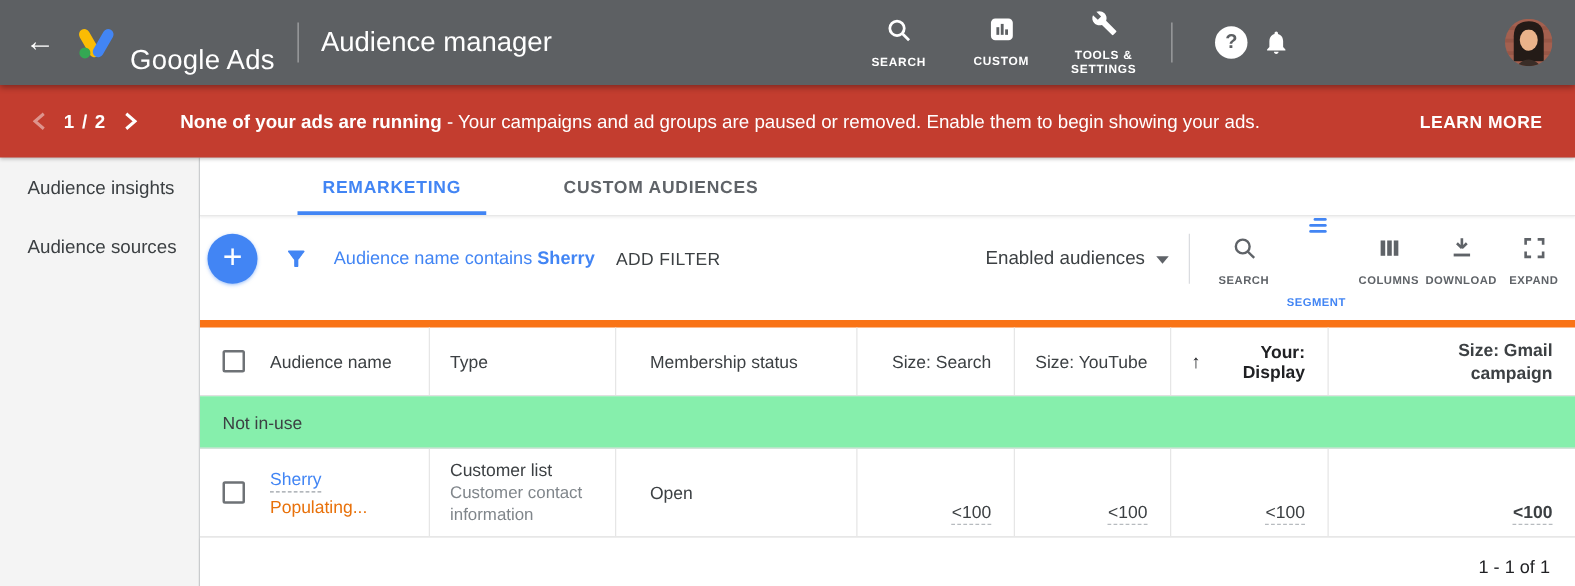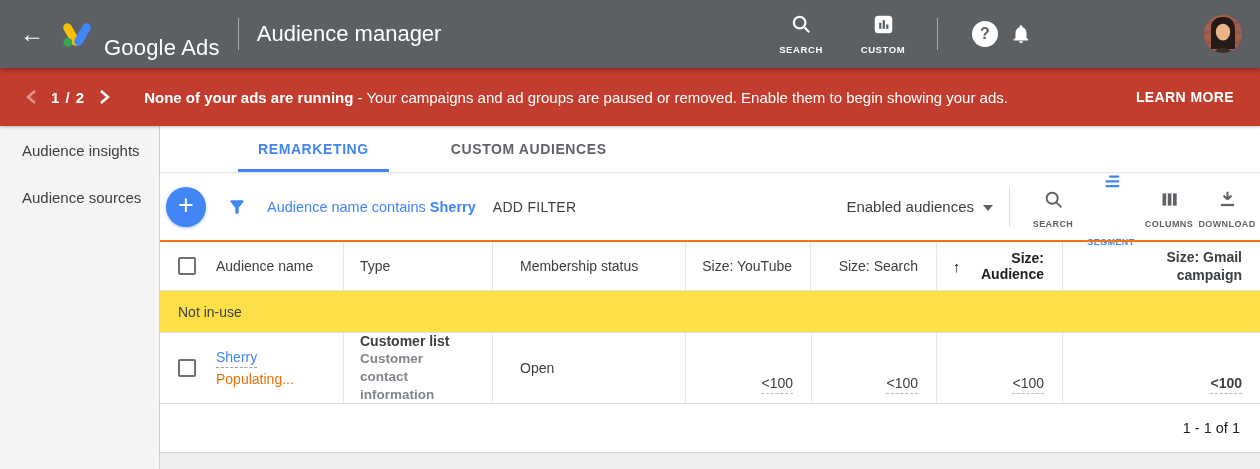--- a/index.html
+++ b/index.html
@@ -76,42 +76,42 @@
     cursor:pointer; white-space:nowrap;justify-content:flex-end; }
   .dd-caret { width:0; height:0; border-left:5px solid transparent; border-right:5px solid transparent;
     border-top:6px solid #5f6368; margin-top:2px; }
   .tbr-sep { width:1px; height:40px; background:#dadce0; margin:0 14px 0 16px; }
   .icon-btn { width:58px; display:flex; flex-direction:column; align-items:center; gap:5px;
     cursor:pointer; padding-top:4px; }
   .icon-btn .lbl { font-size:9px; font-weight:700; letter-spacing:.4px; color:#5f6368; }
   .icon-btn.active .lbl { color:#4285f4;margin-top:36px; }
 
   
-  .thead { height:51px; flex:none; display:flex; border-top:2px solid #f97316;
-    border-bottom:1px solid #e0e0e0; }
+  .thead { height:61px; flex:none; display:flex; border-top:6px solid #f97316;
+    border-bottom:1px solid #e0e0e0;margin-top:16px; }
   .trow  { height:71px; flex:none; display:flex; border-bottom:1px solid #e0e0e0; }
   .cell { display:flex; align-items:center; padding:0 16px; font-size:14px; color:#3c4043;
     border-right:1px solid #e6e6e6; overflow:hidden; }
   .cell:last-child { border-right:none; }
   .c1 { width:184px; flex:none; padding-left:18px; }
   .c2 { width:149px; flex:none; }
   .c3 { width:193px; flex:none; padding-left:27px; }
   .c4 { width:126px; flex:none; }
   .c5 { width:125px; flex:none; }
   .c6 { width:126px; flex:none; }
   .c7 { flex:1;font-weight:bold; }
   .num { justify-content:flex-end; text-align:right; padding-right:18px; }
   .hdr-label { cursor:pointer; }
   .hdr-bold { font-weight:700; color:#202124; }
   .sort-arrow { font-weight:700; color:#202124; margin-right:7px; font-size:15px; }
   .wrap2 { line-height:18px; }
   .checkbox { width:18px; height:18px; border:2px solid #6e7276; border-radius:2px;
     background:#fff; cursor:pointer; flex:none; }
   .name-label { margin-left:20px; cursor:pointer; }
-  .group-row { height:42px; flex:none; background:#fde047; border-bottom:1px solid #e0e0e0;
+  .group-row { height:42px; flex:none; background:#86efac; border-bottom:1px solid #e0e0e0;
     display:flex; align-items:center; padding-left:18px; font-size:14px; color:#3c4043; }
   .stack { margin-left:20px; display:flex; flex-direction:column; gap:3px; align-items:flex-start; }
   .link-dashed { color:#4285f4; font-size:14px; border-bottom:1px dashed #9aa0a6;
     padding-bottom:2px; cursor:pointer; }
   .populating { color:#e8710a; font-size:14px; }
   .type-title { font-size:14px; color:#3c4043; line-height:18px; }
   .type-sub { font-size:13.5px; color:#80868b; line-height:18px; }
   .dashed-val { border-bottom:1px dashed #b7bbbf; padding-bottom:2px; cursor:pointer;margin-top:32px; }
   .tfoot { height:49px; flex:none; display:flex; align-items:center; justify-content:flex-end;
     padding-right:20px; font-size:14.5px; color:#202124; border-bottom:1px solid #d7d9db;
@@ -151,20 +151,28 @@
         <span>
           <svg width="21" height="21" viewBox="0 0 24 24">
             <rect x="2" y="2" width="20" height="20" rx="4" fill="#fff"></rect>
             <rect x="7" y="10" width="2.6" height="7" fill="#5d6063"></rect>
             <rect x="11" y="7" width="2.6" height="10" fill="#5d6063"></rect>
             <rect x="15" y="12" width="2.6" height="5" fill="#5d6063"></rect>
           </svg>
         </span>
         <span class="lbl">CUSTOM</span>
       </div>
+      <div class="tb-btn">
+        <span>
+          <svg width="21" height="21" viewBox="0 0 24 24" fill="#fff">
+            <path d="M22.7 19l-9.1-9.1c.9-2.3.4-5-1.5-6.9-2-2-5-2.4-7.4-1.3L9 6 6 9 1.6 4.7C.4 7.1.9 10.1 2.9 12.1c1.9 1.9 4.6 2.4 6.9 1.5l9.1 9.1c.4.4 1 .4 1.4 0l2.3-2.3c.5-.4.5-1.1.1-1.4z"></path>
+          </svg>
+        </span>
+        <span class="lbl">TOOLS &amp; SETTINGS</span>
+      </div>
     </nav>
 
     <span class="tb-sep"></span>
 
     <div class="help-circle">?</div>
     <span class="bell">
       <svg width="22" height="22" viewBox="0 0 24 24" fill="#fff">
         <path d="M12 22c1.1 0 2-.9 2-2h-4c0 1.1.9 2 2 2zm6-6v-5c0-3.07-1.63-5.64-4.5-6.32V4c0-.83-.67-1.5-1.5-1.5s-1.5.67-1.5 1.5v.68C7.64 5.36 6 7.92 6 11v5l-2 2v1h16v-1l-2-2z"></path>
       </svg>
     </span>
@@ -260,62 +268,73 @@
         </div>
         <div class="icon-btn">
           <span>
             <svg width="21" height="21" viewBox="0 0 24 24" fill="#5f6368">
               <path d="M12 3v9m0 0l-4.5-4.5M12 12l4.5-4.5" stroke="#5f6368" stroke-width="2.4" fill="none"></path>
               <rect x="4.5" y="17" width="15" height="2.6"></rect>
             </svg>
           </span>
           <span class="lbl">DOWNLOAD</span>
         </div>
+        <div class="icon-btn">
+          <span>
+            <svg width="21" height="21" viewBox="0 0 24 24" fill="none" stroke="#5f6368" stroke-width="2.4">
+              <polyline points="4,9 4,4 9,4"></polyline>
+                <polyline points="15,4 20,4 20,9"></polyline>
+              <polyline points="20,15 20,20 15,20"></polyline>
+                <polyline points="9,20 4,20 4,15"></polyline>
+            </svg>
+          </span>
+          <span class="lbl">EXPAND</span>
+        </div>
       </div>
 
       <div class="thead">
         <div class="cell c1">
           <span class="checkbox"></span>
           <span class="name-label hdr-label">Audience name</span>
         </div>
         <div class="cell c2">
           <span class="hdr-label">Type</span>
         </div>
         <div class="cell c3">
           <span class="hdr-label">Membership status</span>
         </div>
+        <div class="cell c4 num">
+          <span class="hdr-label">Size: Search</span>
+        </div>
         <div class="cell c5 num">
           <span class="hdr-label">Size: YouTube</span>
         </div>
-        <div class="cell c4 num">
-          <span class="hdr-label">Size: Search</span>
-        </div>
         <div class="cell c6 num">
           <span class="sort-arrow">↑</span>
-          <span class="hdr-label hdr-bold">Size: Audience</span>
+          <span class="hdr-label hdr-bold">Your: Display</span>
         </div>
         <div class="cell c7 num">
           <span class="hdr-label wrap2" style="max-width:92px;">Size: Gmail campaign</span>
         </div>
       </div>
 
       <div class="group-row">
         <span>Not in-use</span>
       </div>
 
       <div class="trow">
         <div class="cell c1">
           <span class="checkbox"></span>
           <span class="stack">
             <span class="link-dashed">Sherry</span>
             <span class="populating">Populating...</span>
           </span>
         </div>
         <div class="cell c2">
-          <span style="padding-right:6px;font-weight:bold;">
+          <span style="padding-right:6px;">
             <span class="type-title" style="display:block;">Customer list</span>
             <span class="type-sub" style="display:block;">Customer contact information</span>
           </span>
         </div>
         <div class="cell c3">
           <span>Open</span>
         </div>
         <div class="cell c4 num">
           <span class="dashed-val">&lt;100</span>
         </div>

